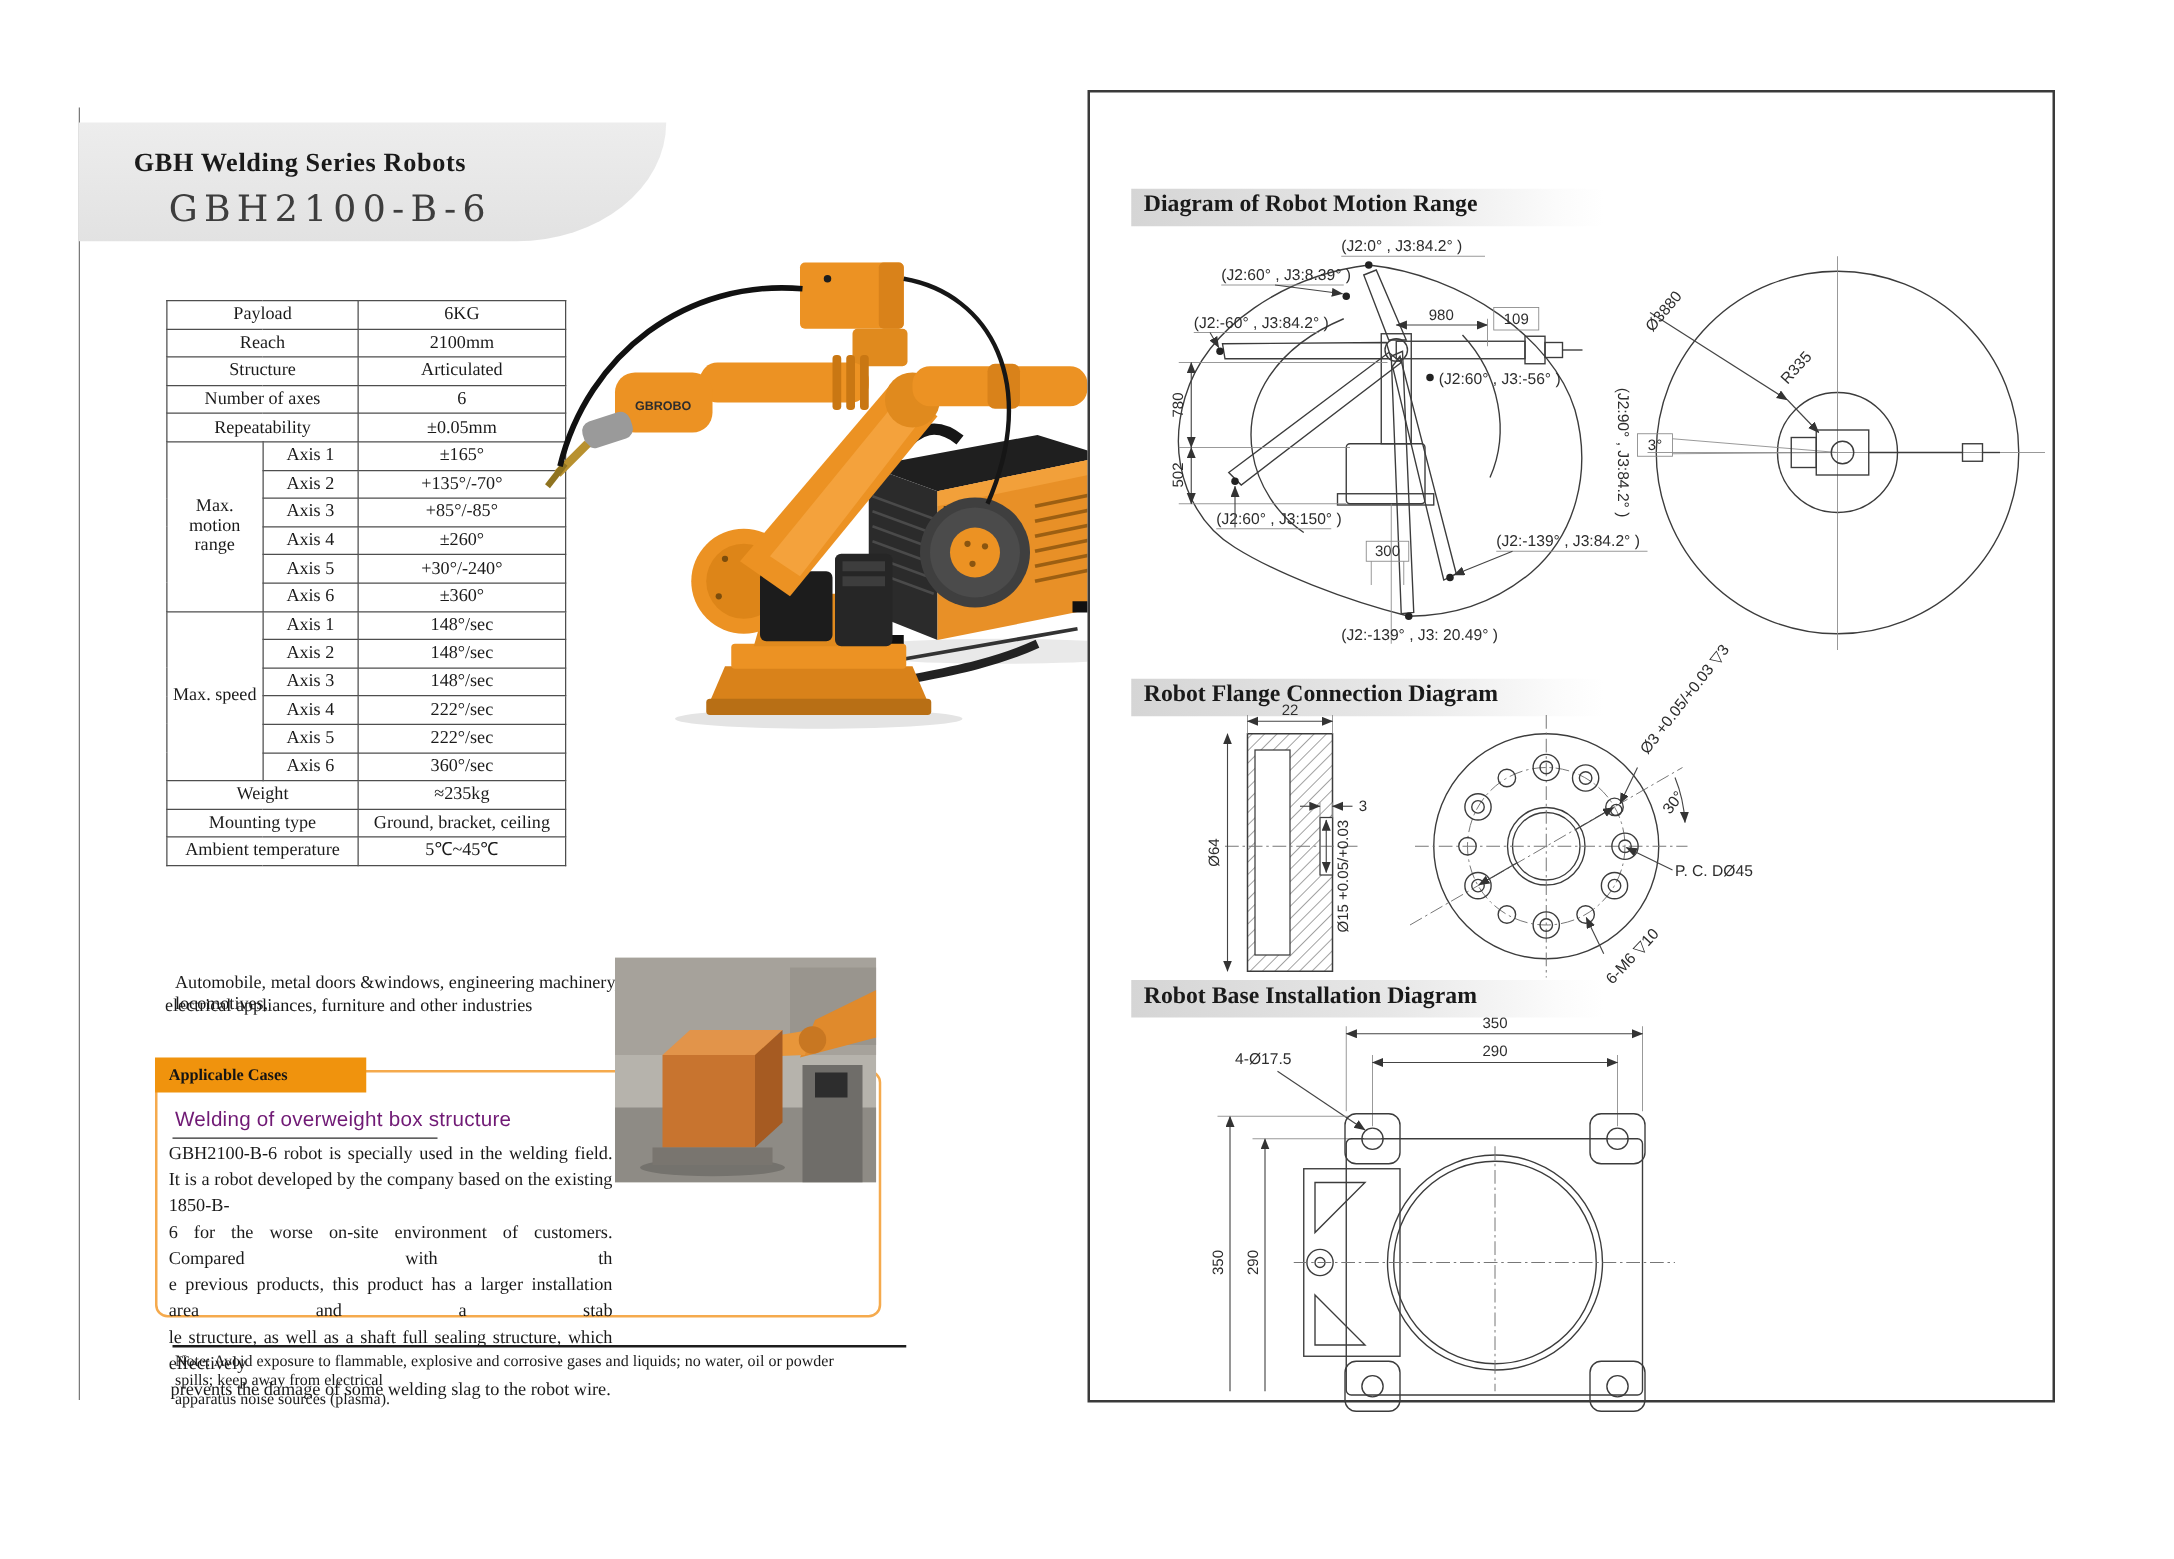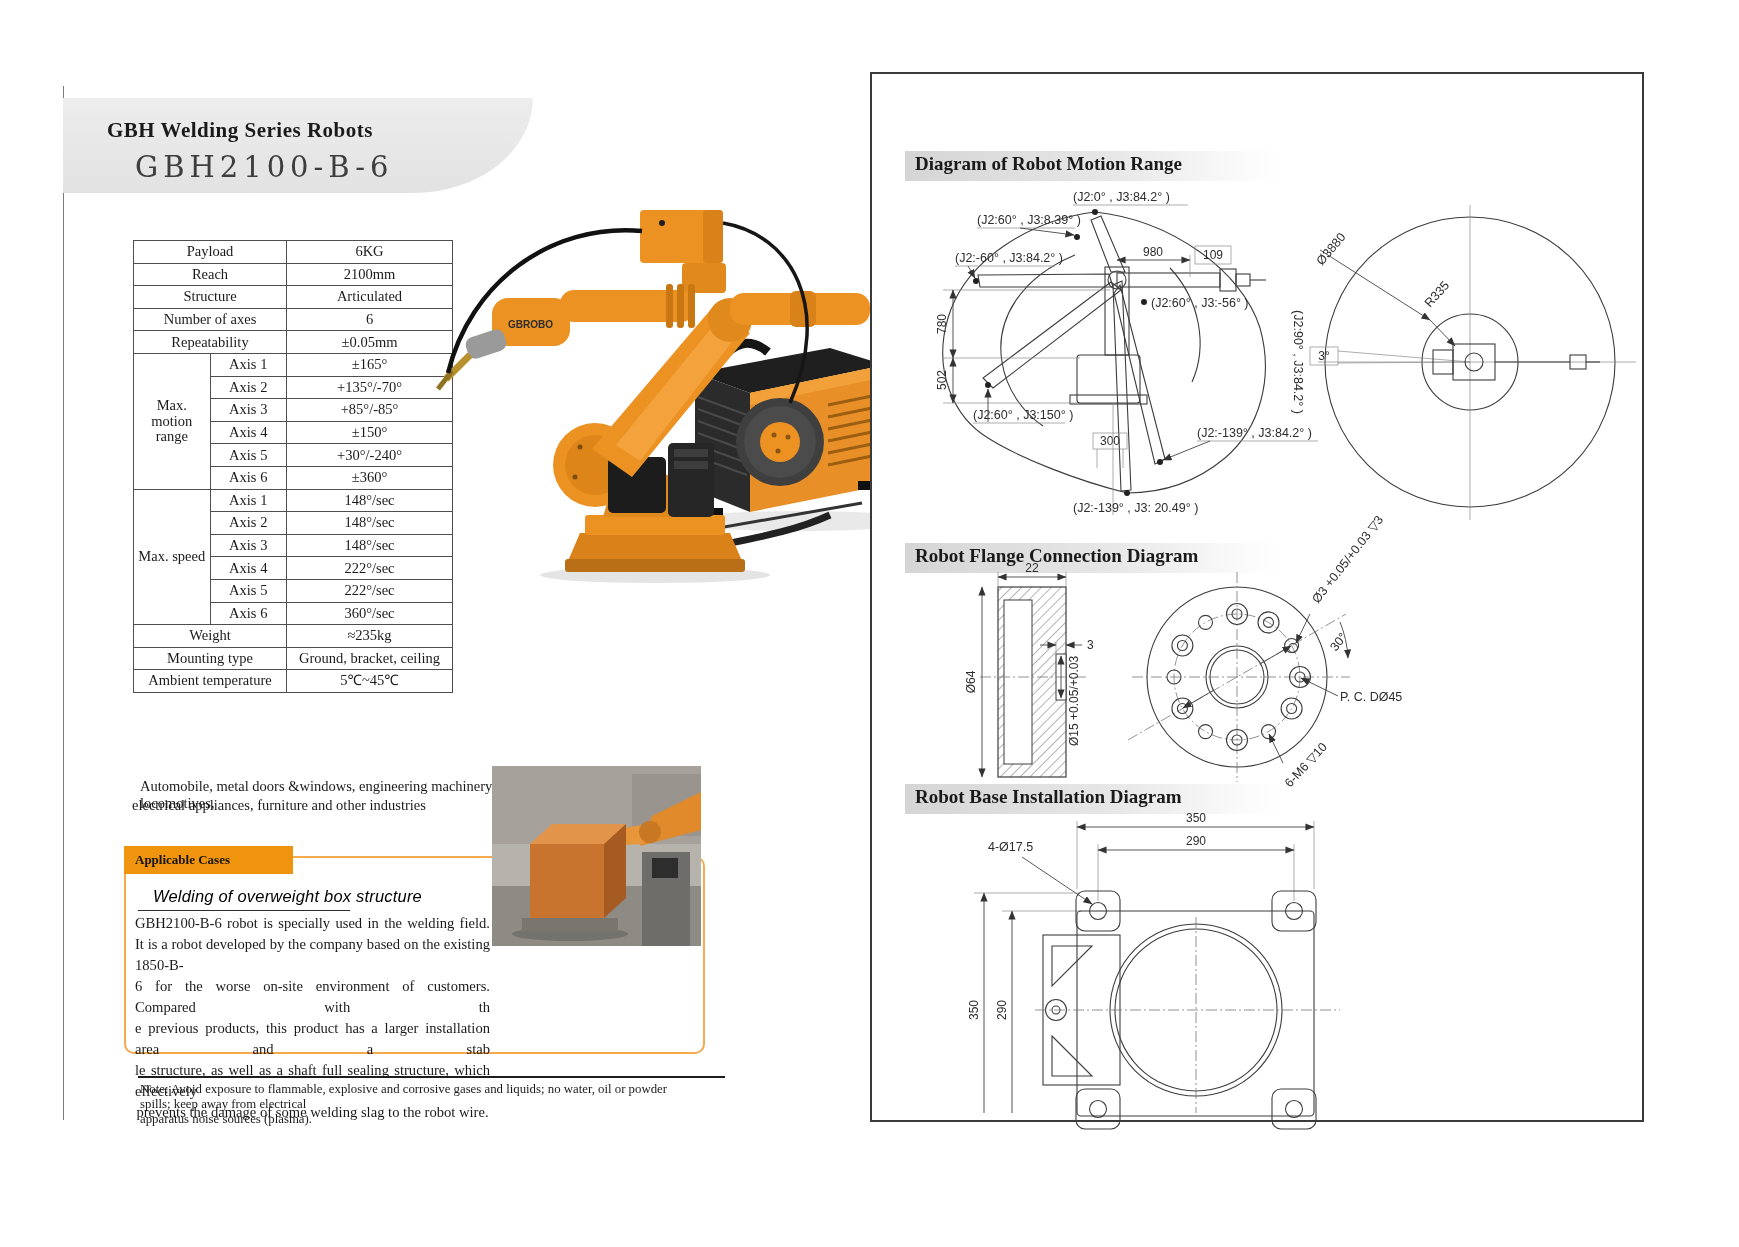--- a/index.html
+++ b/index.html
@@ -27,22 +27,22 @@
   .sec-band{background:linear-gradient(90deg,#d5d5d5,#e7e7e7 55%,#fbfbfb 90%,#fff);}
   .main-apps-band{left:110px;top:738px;width:610px;height:28px;}
   .sec-band-text{font-size:17.5px;font-weight:bold;padding:3px 0 0 10px;}
   .apps-line1{left:140px;top:778px;width:470px;font-size:14.5px;}
   .apps-line2{left:132px;top:797px;width:420px;font-size:14.5px;}
 
   .case-box{left:124px;top:856px;width:577px;height:194px;border:2px solid #F5AA4D;
       border-radius:10px;background:#fff;}
   .case-label{left:124px;top:846px;width:158px;height:28px;background:#F0930D;
       font-size:13px;font-weight:bold;line-height:28px;padding-left:11px;color:#141414;}
-  .case-subtitle{left:153px;top:887px;font-family:"Liberation Sans",sans-serif;
-      font-size:16.5px;color:#000000;letter-spacing:.2px;font-style:italic;}
+  .case-subtitle{left:140px;top:887px;font-family:"Liberation Sans",sans-serif;
+      font-size:16.5px;color:#701a75;letter-spacing:.2px;}
   .case-underline{left:138px;top:910px;width:212px;height:1px;background:#2c2c2c;}
   .case-para{left:135px;top:913px;width:355px;font-size:14.6px;line-height:21px;}
   .case-para .jl{text-align:justify;text-align-last:justify;}
   .case-para .ll{text-align:center;}
 
   .photo{left:492px;top:766px;width:209px;height:180px;overflow:hidden;}
 
   .note-rule{left:138px;top:1076px;width:587px;height:2px;background:#1d1d1d;}
   .note-text{left:140px;top:1082px;width:560px;font-size:12.8px;line-height:15px;}
 
@@ -116,21 +116,21 @@
       <tr>
           <td>Axis 2</td>
           <td>+135°/-70°</td>
         </tr>
       <tr>
           <td>Axis 3</td>
           <td>+85°/-85°</td>
         </tr>
       <tr>
           <td>Axis 4</td>
-          <td>±150°</td>
+          <td>±260°</td>
         </tr>
       <tr>
           <td>Axis 5</td>
           <td>+30°/-240°</td>
         </tr>
       <tr>
           <td>Axis 6</td>
           <td>±360°</td>
         </tr>
       <tr>

